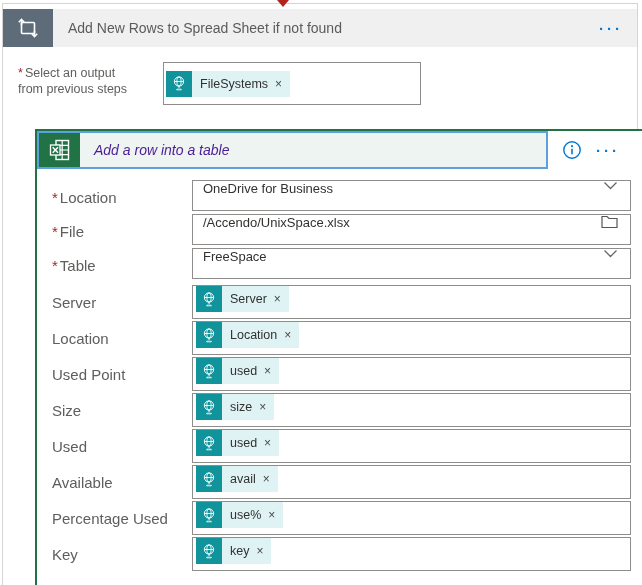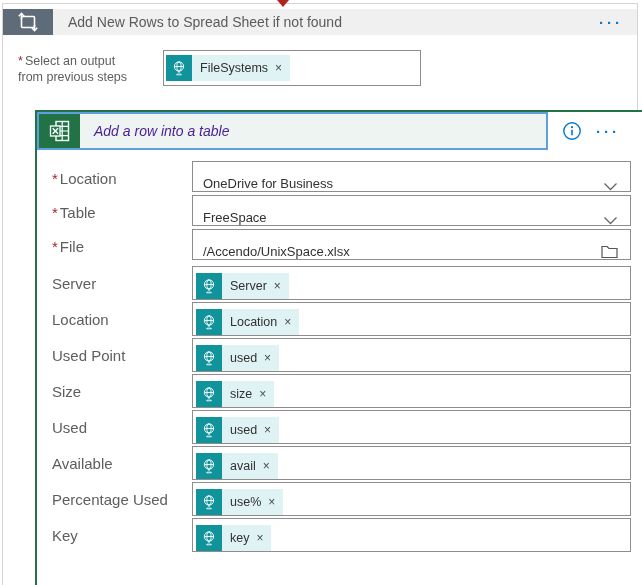--- a/index.html
+++ b/index.html
@@ -10,53 +10,53 @@
   }
   .arrow-tip{
     position:absolute; left:277px; top:0; width:0; height:0; z-index:5;
     border-left:6px solid transparent; border-right:6px solid transparent;
     border-top:7px solid #b2231d;
   }
   .scope-card{
     position:absolute; left:2px; top:3px; width:636px; height:640px;
     border:1px solid #d6d4d2; background:#fff;
   }
-  .scope-header{ margin-top:5px; height:26px; display:flex; background:#f0f0f0; }
+  .scope-header{ margin-top:5px; height:38px; display:flex; background:#f0f0f0; }
   .scope-icon{ width:50px; background:#5e6c7a; display:flex; align-items:center; justify-content:center; flex:0 0 auto; }
   .scope-title{ flex:1; display:flex; align-items:center; padding-left:15px; color:#5b5b5b; font-size:14px; }
   .menu-dots{
     background:none; border:none; color:#0078d4; font-weight:bold; font-size:15px;
     letter-spacing:3px; padding:0 14px; cursor:pointer; font-family:inherit;
   }
   .scope-body{ padding:15px 0 0 15px; }
   .req{ color:#a4262c; margin-right:2px; }
   .output-row{ display:flex; }
   .output-label{ width:145px; font-size:12.5px; color:#5f5e5c; line-height:1.3; padding-top:3px; }
   .fs-box{
-    width:258px; height:36px; border:1px solid #8f8d8b; background:#fff;
+    width:258px; height:43px; border:1px solid #8f8d8b; background:#fff;
     display:flex; align-items:center; padding:2px; cursor:text;
   }
   .tok{ display:flex; height:26px; }
   .tok-icon{ width:26px; background:#10939b; display:flex; align-items:center; justify-content:center; flex:0 0 auto; }
   .tok-chip{ background:#dff2f4; display:flex; align-items:center; padding:0 8px; gap:7px; font-size:12.5px; color:#323130; }
   .tok-x{ font-size:12px; color:#4a4a4a; cursor:pointer; line-height:1; }
   .excel-card{ margin:24px 0 0 17px; width:611px; border:2px solid #217346; background:#fff; min-height:520px; }
   .excel-header{ display:flex; align-items:center; }
   .title-field{ width:511px; height:38px; border:2px solid #5ea0dc; background:#edf4f1; display:flex; cursor:text; flex:0 0 auto; }
   .excel-icon{ width:41px; background:#217346; display:flex; align-items:center; justify-content:center; flex:0 0 auto; }
   .excel-title{ flex:1; display:flex; align-items:center; padding-left:14px; color:#4c1d95; font-size:14px;font-style:italic; }
   .info-btn{ background:none; border:none; margin-left:14px; cursor:pointer; display:flex; align-items:center; }
   .excel-body{ padding:11px 13px 20px 15px; }
   .field-row{ display:flex; margin-bottom:3px; }
   .field-row.token-row{ margin-bottom:2px; }
   .field-row.first-token{ margin-top:6px; }
   .field-label{ width:140px; padding-top:9px; font-size:15px; color:#5f5e5c; flex:0 0 auto; }
   .field-input{
     flex:1; border:1px solid #8f8d8b; height:31px; background:#fff;
-    display:flex; align-items:flex-end; cursor:pointer;
+    display:flex; align-items:flex-start; cursor:pointer;
   }
   .token-row .field-input{ height:34px; cursor:text; padding-left:3px; }
   .field-input .value{ flex:1; padding-left:10px; font-size:13px; color:#323130; }
   .icon-right{ padding-right:12px; display:flex; align-items:center; }
 </style>
 </head>
 <body>
 
 <div class="frame">
   <div class="arrow-tip"></div>
@@ -132,43 +132,43 @@
       <span class="icon-right">
         <svg width="15" height="9" viewBox="0 0 15 9">
                     <path d="M1.5 1.5 L7.5 7.5 L13.5 1.5" fill="none" stroke="#666" stroke-width="1.3"></path>
                   </svg>
       </span>
     </div>
   </div>
 
 
   <div class="field-row">
+    <div class="field-label"><span class="req">*</span><span class="lbl">File</span></div>
+    <div class="field-input">
+      <span class="value">/Accendo/UnixSpace.xlsx</span>
+      <span class="icon-right">
+        <svg width="17" height="14" viewBox="0 0 17 14">
+                    <path d="M1 12.5 V1.5 H6 L8 3.5 H16 V12.5 Z" fill="none" stroke="#555" stroke-width="1.2"></path>
+                  </svg>
+      </span>
+    </div>
+  </div>
+
+  <div class="field-row">
     <div class="field-label"><span class="req">*</span><span class="lbl">Table</span></div>
     <div class="field-input">
       <span class="value">FreeSpace</span>
       <span class="icon-right">
         <svg width="15" height="9" viewBox="0 0 15 9">
                     <path d="M1.5 1.5 L7.5 7.5 L13.5 1.5" fill="none" stroke="#666" stroke-width="1.3"></path>
                   </svg>
       </span>
     </div>
   </div>
 
-  <div class="field-row">
-    <div class="field-label"><span class="req">*</span><span class="lbl">File</span></div>
-    <div class="field-input">
-      <span class="value">/Accendo/UnixSpace.xlsx</span>
-      <span class="icon-right">
-        <svg width="17" height="14" viewBox="0 0 17 14">
-                    <path d="M1 12.5 V1.5 H6 L8 3.5 H16 V12.5 Z" fill="none" stroke="#555" stroke-width="1.2"></path>
-                  </svg>
-      </span>
-    </div>
-  </div>
-
   <div class="field-row token-row first-token">
     <div class="field-label"><span class="lbl">Server</span></div>
     <div class="field-input">
       <span class="tok">
         <span class="tok-icon">
           <svg width="16" height="17" viewBox="0 0 16 17">
             <circle cx="8" cy="6.5" r="4.6" fill="none" stroke="#fff" stroke-width="1"></circle>
             <ellipse cx="8" cy="6.5" rx="2.1" ry="4.6" fill="none" stroke="#fff" stroke-width="0.9"></ellipse>
             <path d="M3.4 6.5 H12.6" stroke="#fff" stroke-width="0.9"></path>
             <path d="M8 11.1 V13.6 M5.6 14.8 H10.4 M6.6 13.6 L5.6 14.8 M9.4 13.6 L10.4 14.8" stroke="#fff" stroke-width="0.9" fill="none"></path>

